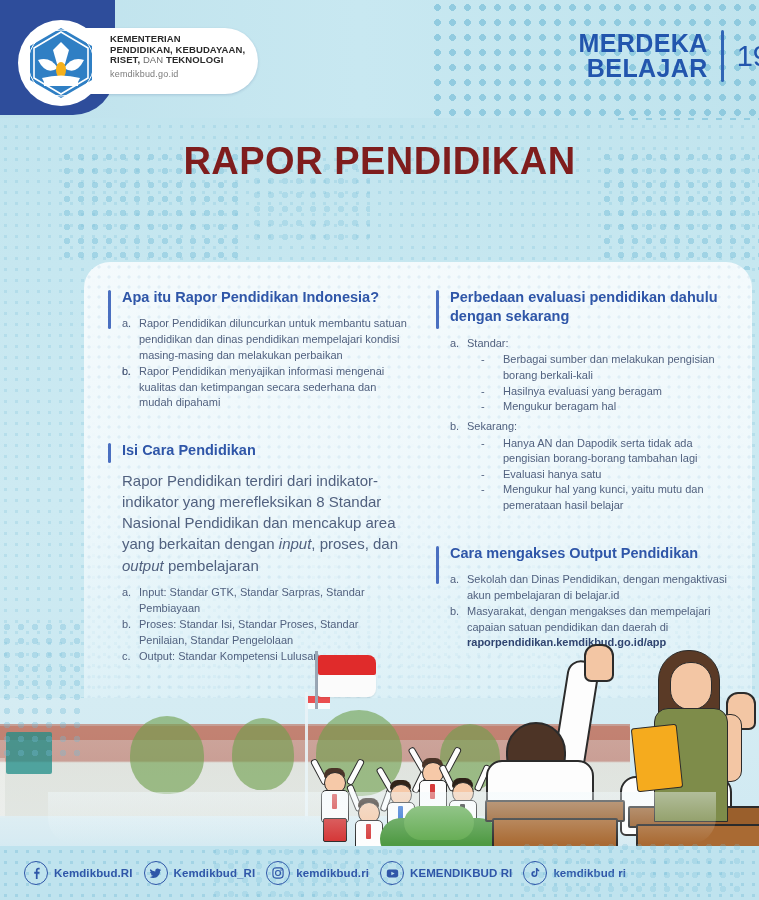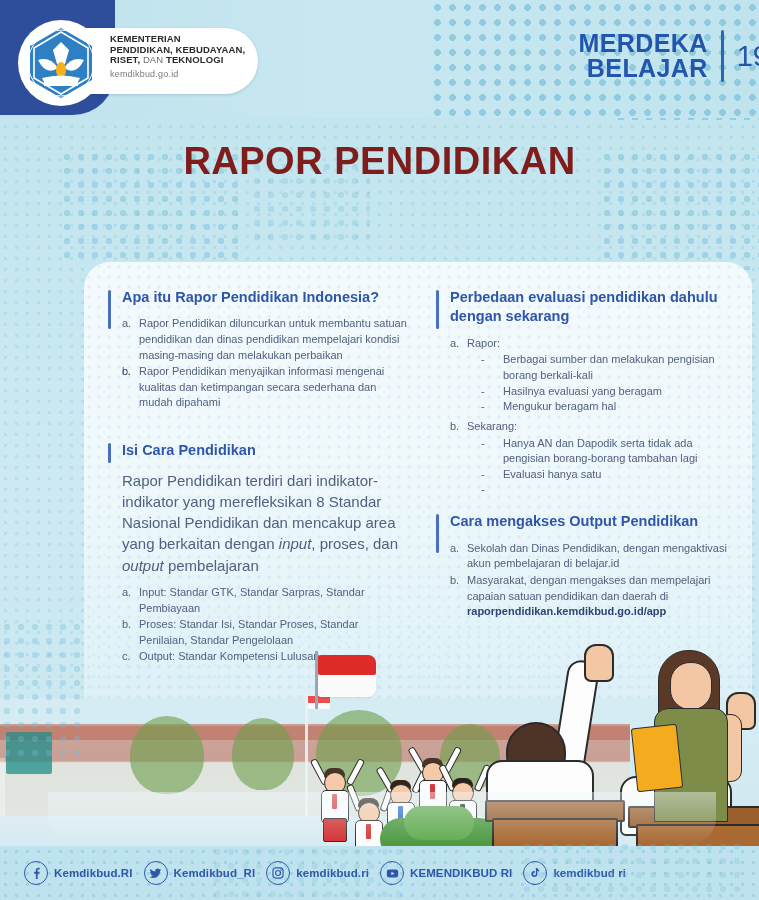--- a/index.html
+++ b/index.html
@@ -239,33 +239,33 @@
 
     </div>
 
     <div class="col col-right">
 
       <div class="sec" style="--lines:2">
         <h2>Perbedaan evaluasi pendidikan dahulu dengan sekarang</h2>
         <div class="sec-body">
           <ol class="alpha">
             <li>
-              <span class="mk">a.</span><span>Rapor:</span>
+              <span class="mk">a.</span><span>Standar:</span>
               <ul class="dash">
                 <li><span class="mk">-</span><span>Berbagai sumber dan melakukan pengisian borang berkali-kali</span></li>
                 <li><span class="mk">-</span><span>Hasilnya evaluasi yang beragam</span></li>
                 <li><span class="mk">-</span><span>Mengukur beragam hal</span></li>
               </ul>
             </li>
             <li>
               <span class="mk">b.</span><span>Sekarang:</span>
               <ul class="dash">
                 <li><span class="mk">-</span><span>Hanya AN dan Dapodik serta tidak ada pengisian borang-borang tambahan lagi</span></li>
                 <li><span class="mk">-</span><span>Evaluasi hanya satu</span></li>
-                <li><span class="mk">-</span></li>
+                <li><span class="mk">-</span><span>Mengukur hal yang kunci, yaitu mutu dan pemerataan hasil belajar</span></li>
               </ul>
             </li>
           </ol>
         </div>
       </div>
 
       <div class="sec" style="--lines:2;margin-top:30px">
         <h2>Cara mengakses Output Pendidikan</h2>
         <div class="sec-body">
           <ol class="alpha">

